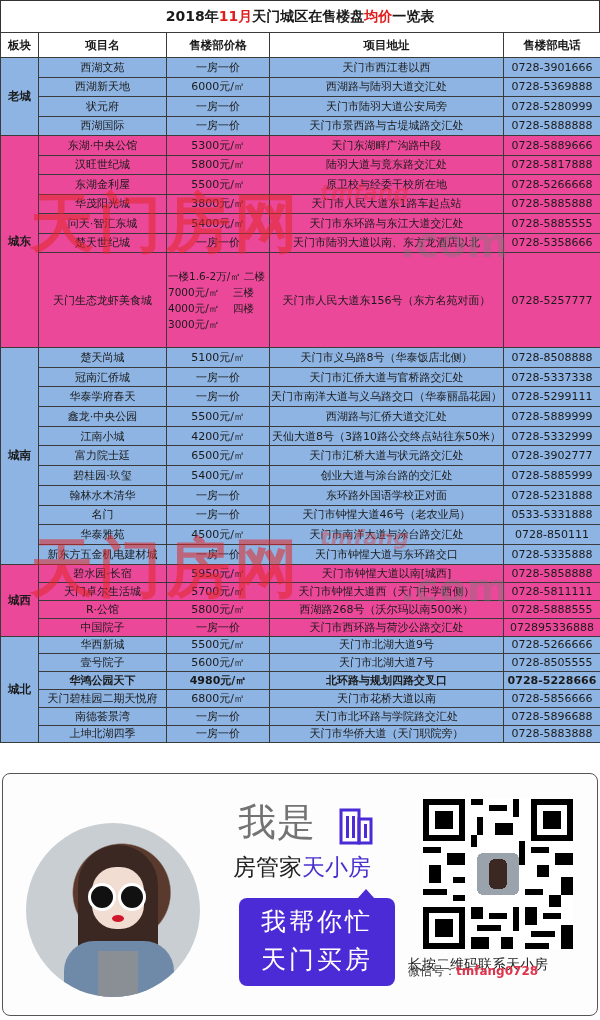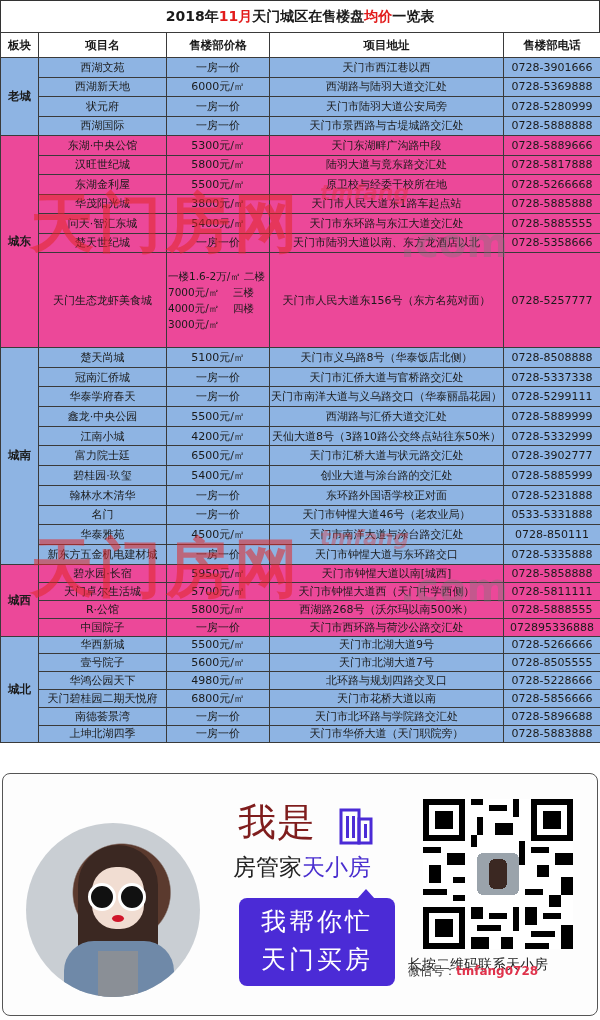--- a/index.html
+++ b/index.html
@@ -26,21 +26,21 @@
             border-radius:8px; background:#fdfdfd; }
   .avatar { position:absolute; left:23px; top:49px; width:174px; height:174px; border-radius:50%;
             background:radial-gradient(circle at 55% 40%, #e8d6cc 0 18%, #5b3a2e 19% 34%, #c9ced3 35% 100%); overflow:hidden; }
   .avatar .hair { position:absolute; left:52px; top:22px; width:80px; height:130px; background:#3b2822; border-radius:40px 40px 10px 10px; }
   .avatar .face { position:absolute; left:66px; top:44px; width:52px; height:62px; background:#f1ddd2; border-radius:24px; }
   .avatar .glass { position:absolute; top:60px; width:22px; height:22px; border-radius:50%; background:#111; border:3px solid #fff; }
   .avatar .lips { position:absolute; left:86px; top:92px; width:12px; height:7px; background:#d0162a; border-radius:50%; }
   .avatar .body { position:absolute; left:38px; top:118px; width:110px; height:70px; background:#6f89a8; border-radius:30px 30px 0 0; }
   .avatar .shirt { position:absolute; left:72px; top:128px; width:40px; height:50px; background:#8a8f96; }
 
-  .slogan1 { position:absolute; left:235px; top:23px; font-size:38px; color:#7f1d1d; letter-spacing:1px; }
+  .slogan1 { position:absolute; left:235px; top:23px; font-size:38px; color:#737373; letter-spacing:1px; }
   .bldg { position:absolute; left:336px; top:33px; width:34px; height:38px; }
   .slogan2 { position:absolute; left:230px; top:78px; font-size:23px; color:#222; }
   .slogan2 .hl { color:#4a2fcf; }
   .bubble { position:absolute; left:236px; top:124px; width:156px; height:88px; background:#4b2bd6;
             border-radius:8px; color:#ffffff; text-align:center; font-size:25px; line-height:38px; letter-spacing:3px; padding-top:5px; box-sizing:border-box; }
   .bubble:before { content:""; position:absolute; left:118px; top:-9px; border-left:9px solid transparent;
             border-right:9px solid transparent; border-bottom:10px solid #4b2bd6; }
   .qr { position:absolute; left:420px; top:25px; width:150px; height:150px; background:#fff; }
   .qr svg { width:150px; height:150px; }
   .qr-caption { position:absolute; left:405px; top:182px; width:180px; text-align:left; font-size:14px; color:#222; }
@@ -242,21 +242,21 @@
           <td>5500元/㎡</td>
           <td>天门市北湖大道9号</td>
           <td>0728-5266666</td>
         </tr>
         <tr class="blue" style="height: 17.8px; margin-left: 37px;">
           <td>壹号院子</td>
           <td>5600元/㎡</td>
           <td>天门市北湖大道7号</td>
           <td>0728-8505555</td>
         </tr>
-        <tr class="blue" style="height: 17.8px;">
+        <tr class="blue" style="height: 17.8px; font-weight: bold;">
           <td>华鸿公园天下</td>
           <td>4980元/㎡</td>
           <td>北环路与规划四路交叉口</td>
           <td>0728-5228666</td>
         </tr>
         <tr class="blue" style="height: 17.8px;">
           <td>天门碧桂园二期天悦府</td>
           <td>6800元/㎡</td>
           <td>天门市花桥大道以南</td>
           <td>0728-5856666</td>

